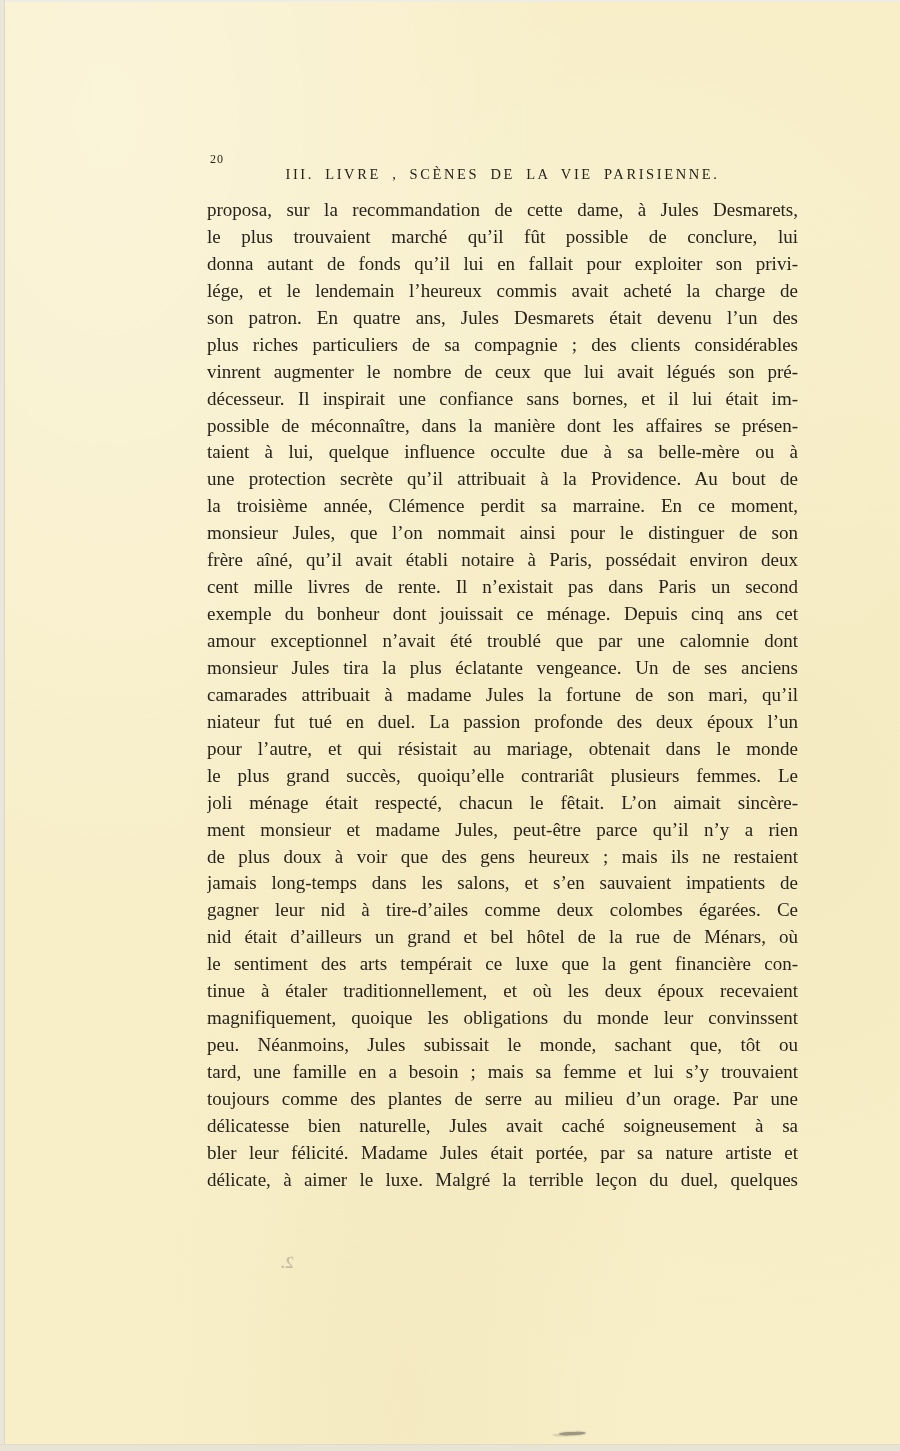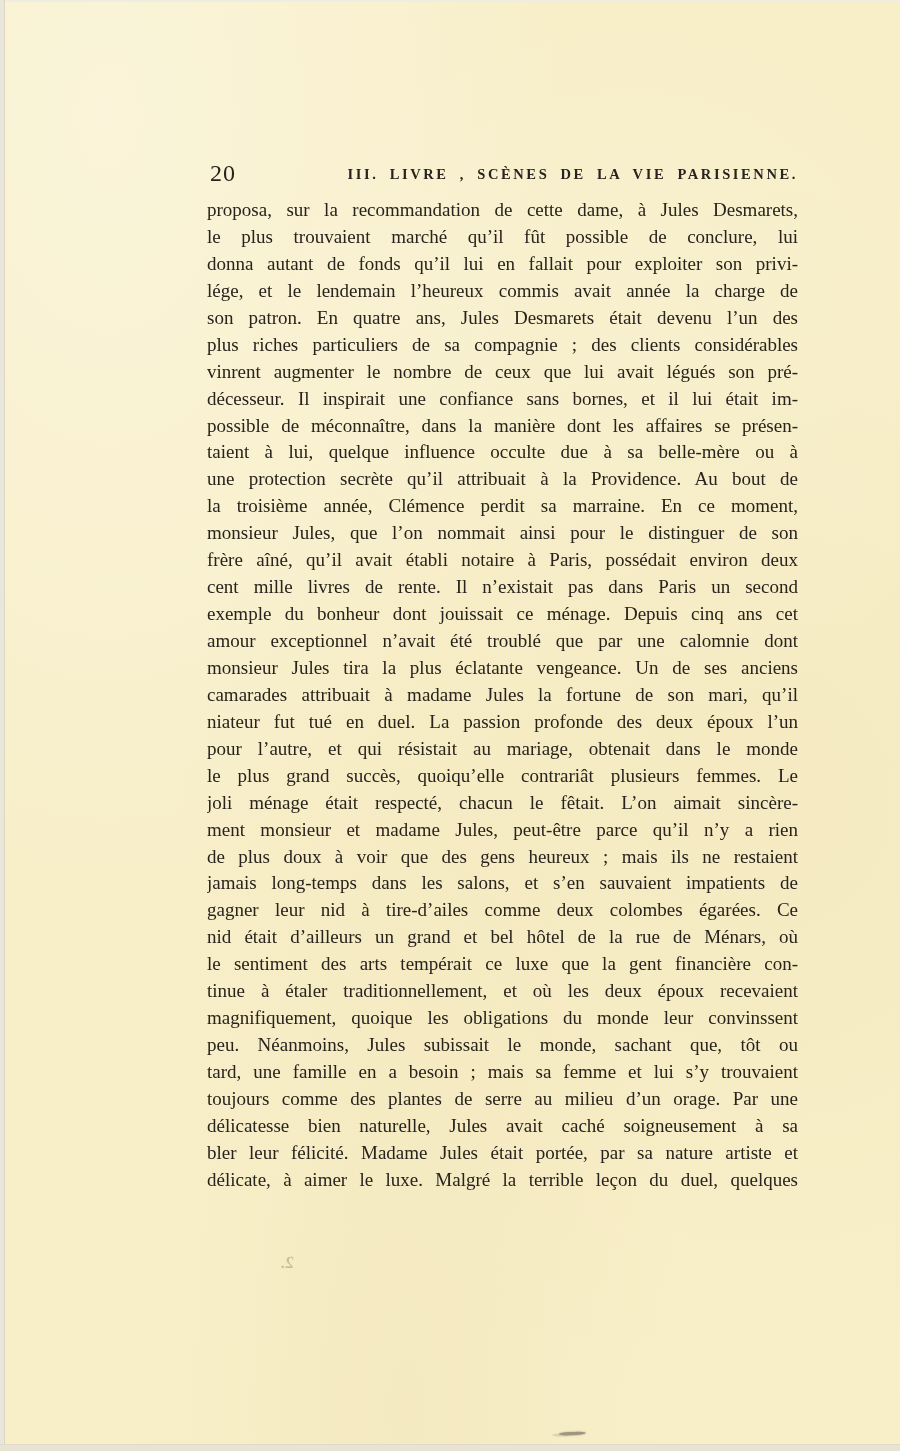--- a/index.html
+++ b/index.html
@@ -23,27 +23,27 @@
   }
   .edge-top {
     position: absolute; left: 0; top: 0; width: 100%; height: 2px;
     background: #efece3;
   }
   .edge-bottom {
     position: absolute; left: 0; bottom: 0; width: 100%; height: 6px;
     background: #e7e4d6; border-top: 1px solid #e0dac6;
   }
   .folio {
-    position: absolute; top: 160px; left: 210px;
-    font-size: 24px; letter-spacing: 1px;
+    position: absolute; top: 152px; left: 210px;
+    font-size: 12px; letter-spacing: 1px;
   }
   .running-header {
     position: absolute; top: 166px; left: 207px; width: 591px;
-    text-align: right;
-    font-size: 14.5px; font-weight: bold;
+    text-align: center;
+    font-size: 14.5px; font-weight: normal;
     letter-spacing: 2.6px; word-spacing: 5px;
     white-space: nowrap;
   }
   .body-text {
     position: absolute; top: 197px; left: 207px; width: 591px;
     font-size: 19px;
   }
   .body-line {
     height: 26.95px; line-height: 26.95px;
     text-align: justify;
@@ -75,21 +75,21 @@
   <div class="edge-bottom"></div>
 
   <div class="folio">20</div>
 
   <div class="running-header">III. LIVRE , SCÈNES DE LA VIE PARISIENNE.</div>
 
   <div class="body-text">
       <div class="body-line">proposa, sur la recommandation de cette dame, à Jules Desmarets,</div>
       <div class="body-line">le plus trouvaient marché qu’il fût possible de conclure, lui</div>
       <div class="body-line">donna autant de fonds qu’il lui en fallait pour exploiter son privi-</div>
-      <div class="body-line">lége, et le lendemain l’heureux commis avait année la charge de</div>
+      <div class="body-line">lége, et le lendemain l’heureux commis avait acheté la charge de</div>
       <div class="body-line">son patron. En quatre ans, Jules Desmarets était devenu l’un des</div>
       <div class="body-line">plus riches particuliers de sa compagnie ; des clients considérables</div>
       <div class="body-line">vinrent augmenter le nombre de ceux que lui avait légués son pré-</div>
       <div class="body-line">décesseur. Il inspirait une confiance sans bornes, et il lui était im-</div>
       <div class="body-line">possible de méconnaître, dans la manière dont les affaires se présen-</div>
       <div class="body-line">taient à lui, quelque influence occulte due à sa belle-mère ou à</div>
       <div class="body-line">une protection secrète qu’il attribuait à la Providence. Au bout de</div>
       <div class="body-line">la troisième année, Clémence perdit sa marraine. En ce moment,</div>
       <div class="body-line">monsieur Jules, que l’on nommait ainsi pour le distinguer de son</div>
       <div class="body-line">frère aîné, qu’il avait établi notaire à Paris, possédait environ deux</div>

